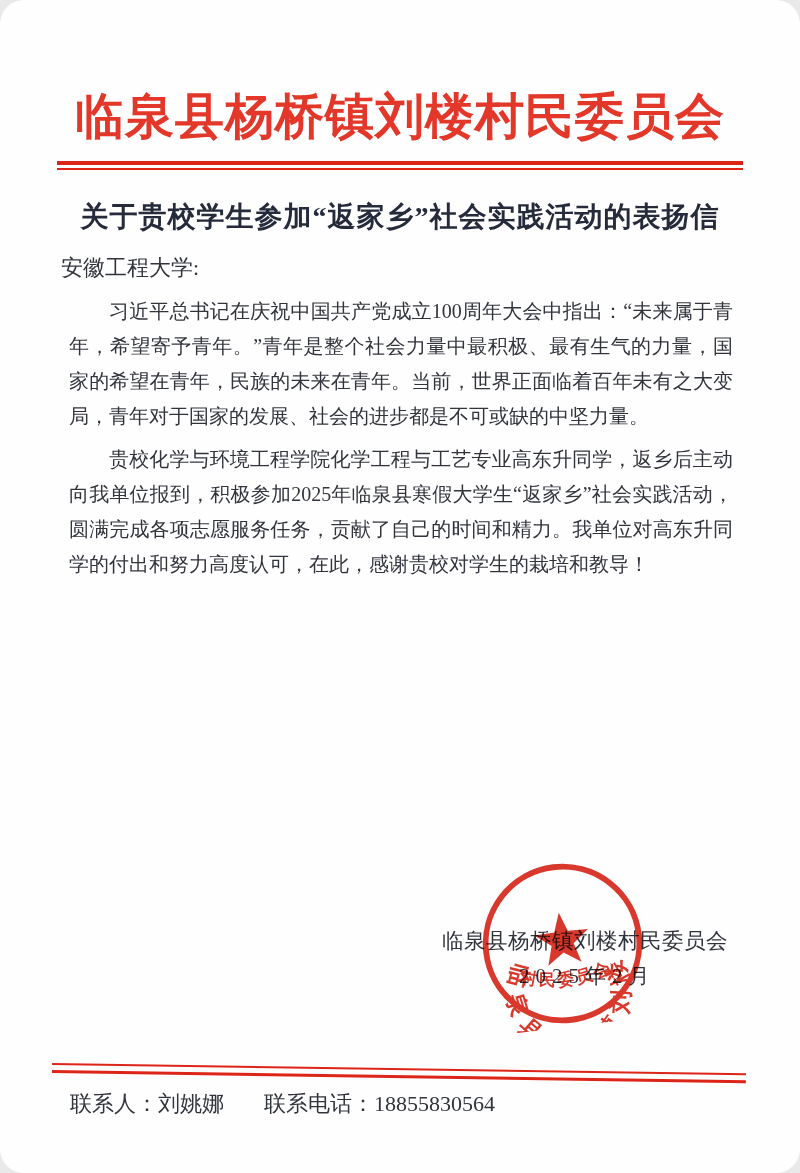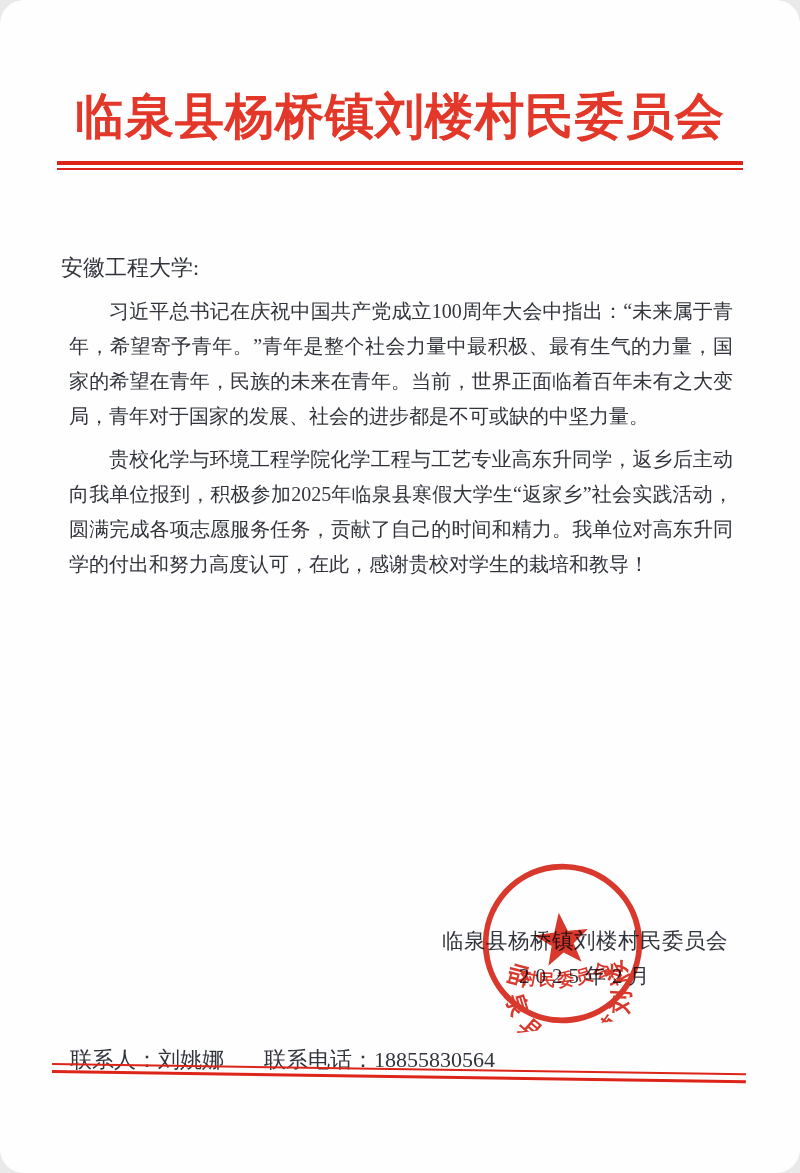--- a/index.html
+++ b/index.html
@@ -69,41 +69,42 @@
   .seal .star{fill:var(--seal_red,#d62a1c);}
   .seal text{
     fill:var(--seal_red,#d62a1c);
     font-family:"Liberation Serif","DejaVu Serif",serif;
     font-weight:bold;
   }
   .seal .arc-text{font-size:28px;letter-spacing:12px;}
   .seal .bottom-text{font-size:20px;letter-spacing:3px;}
   
   .contact-row{
-    position:absolute;top:1045px;left:70px;
+    position:absolute;top:1089px;left:70px;
     font-size:22px;white-space:nowrap;
   }
   .contact-phone{margin-left:40px;}
   .footer-rule{
     position:absolute;top:1063px;left:52px;width:694px;
     height:5px;
     border-top:2.5px solid var(--rule_red,#dd2418);
     border-bottom:3.5px solid var(--rule_red,#dd2418);
     transform:rotate(0.85deg);
     transform-origin:left center;
   }
 </style>
 </head>
 <body>
 
 <div class="page">
 
   <div class="org-header">临泉县杨桥镇刘楼村民委员会</div>
   <div class="header-rule"></div>
 
+  <h1 class="letter-title">关于贵校学生参加“返家乡”社会实践活动的表扬信</h1>
 
   <div class="body-block">
     <div class="salutation">安徽工程大学:</div>
     <p>习近平总书记在庆祝中国共产党成立100周年大会中指出：“未来属于青年，希望寄予青年。”青年是整个社会力量中最积极、最有生气的力量，国家的希望在青年，民族的未来在青年。当前，世界正面临着百年未有之大变局，青年对于国家的发展、社会的进步都是不可或缺的中坚力量。</p>
     <p>贵校化学与环境工程学院化学工程与工艺专业高东升同学，返乡后主动向我单位报到，积极参加2025年临泉县寒假大学生“返家乡”社会实践活动，圆满完成各项志愿服务任务，贡献了自己的时间和精力。我单位对高东升同学的付出和努力高度认可，在此，感谢贵校对学生的栽培和教导！</p>
   </div>
 
   <div class="signature-org">临泉县杨桥镇刘楼村民委员会</div>
   <div class="signature-date">2025年2月</div>
 

